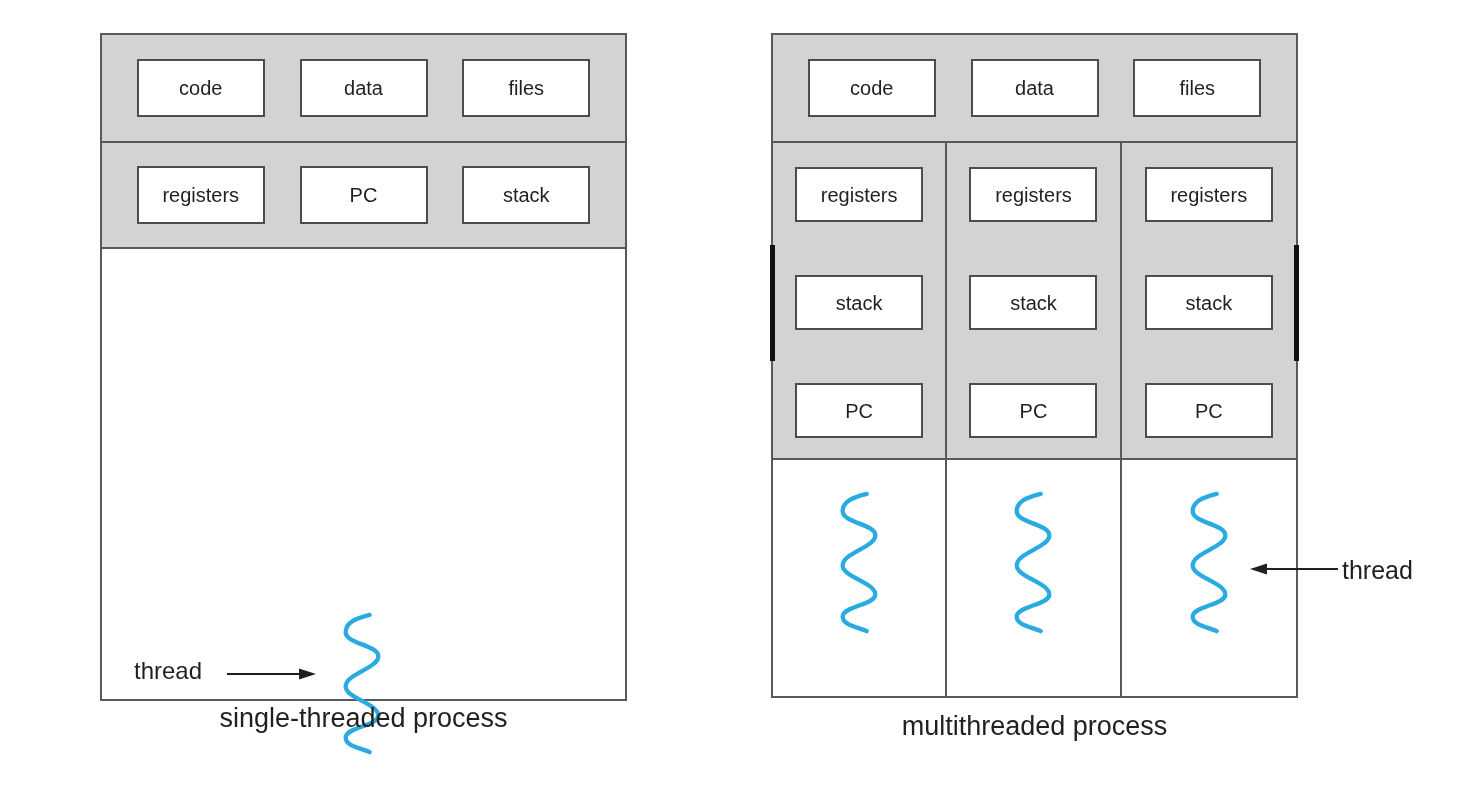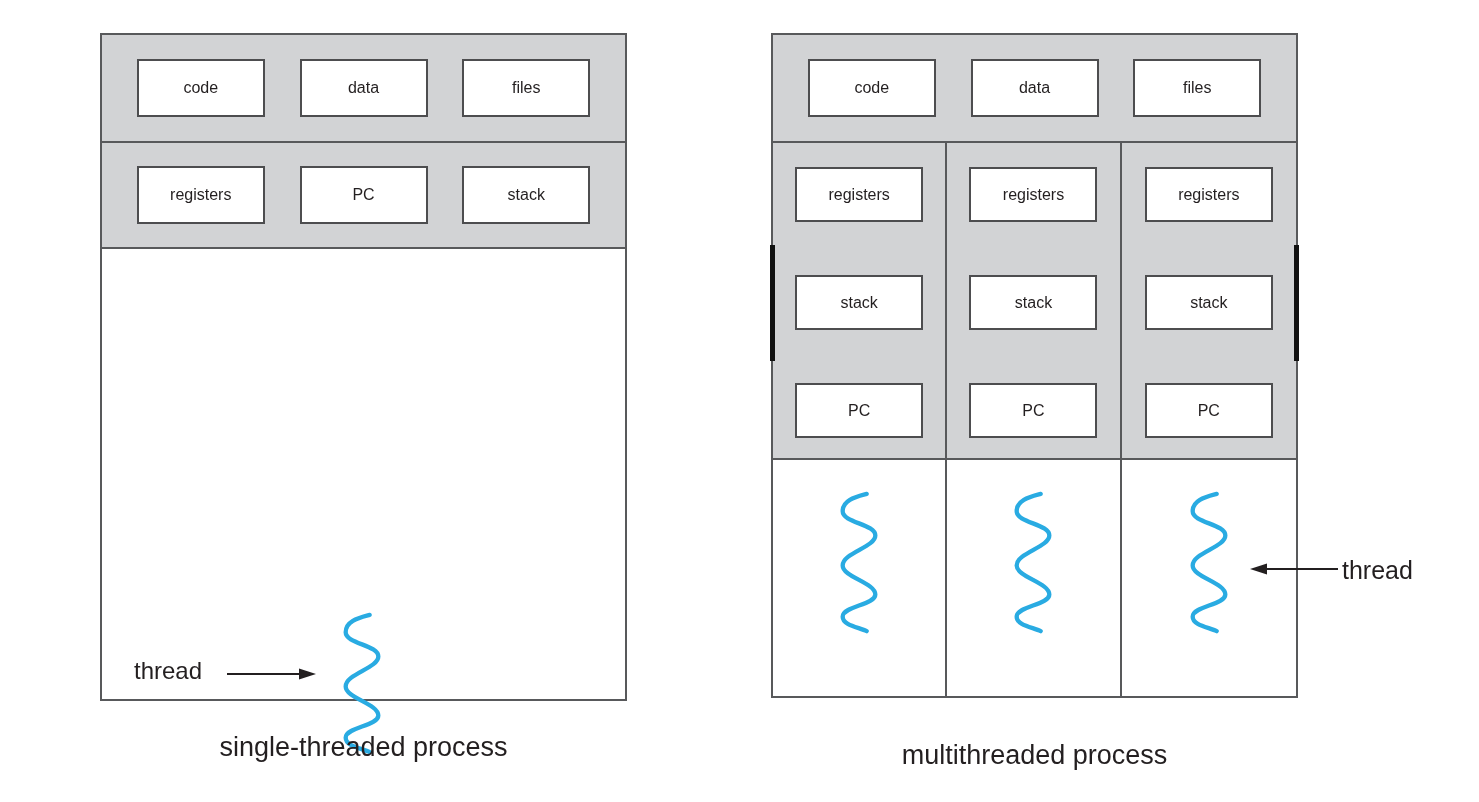--- a/index.html
+++ b/index.html
@@ -33,21 +33,21 @@
   .band.row2 { height: 106px; border-bottom: 2px solid #58595b; }
 
   .cell {
     width: 128px;
     height: 58px;
     background: #ffffff;
     border: 2px solid #4d4d4f;
     display: flex;
     align-items: center;
     justify-content: center;
-    font-size: 16px;
+    font-size: 20px;
     line-height: 1;
   }
 
   
   .thread-area { position: relative; width: 100%; height: 446px; background: #ffffff; }
 
   .thread-label { position: absolute; font-size: 24px; white-space: nowrap; }
   #left-thread-label  { left: 32px; top: 408px; }
 
   #left-thread-arrow  { position: absolute; left: 125px; top: 418px; }
@@ -92,21 +92,21 @@
   }
   .edge-mark.left  { left: -3px; }
   .edge-mark.right { right: -3px; }
 
   
   #right-thread-arrow { position: absolute; left: 1250px; top: 562px; }
   #right-thread-label { position: absolute; left: 1342px; top: 556px; font-size: 25px; }
 
   .caption {
     position: absolute;
-    top: 732px;
+    top: 703px;
     width: 527px;
     text-align: center;
     font-size: 27px;
   }
   #left-caption  { left: 100px; }
   #right-caption { left: 771px; margin-top: 8px; }
 
   .squiggle { stroke: #29abe2; stroke-width: 4.5; fill: none; stroke-linecap: round; }
   .arrow-line { stroke: #231f20; stroke-width: 2; }
   .arrow-head { fill: #231f20; }

